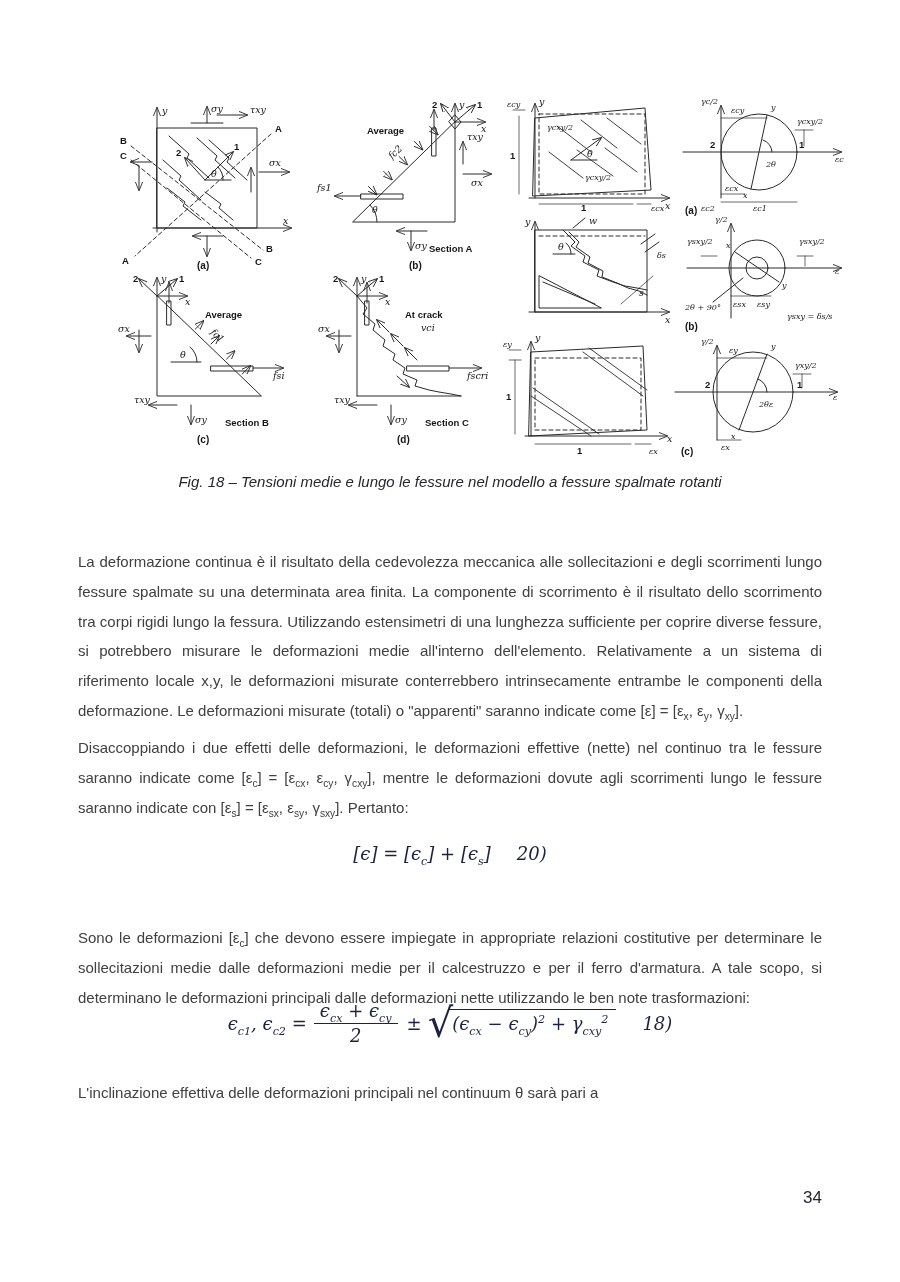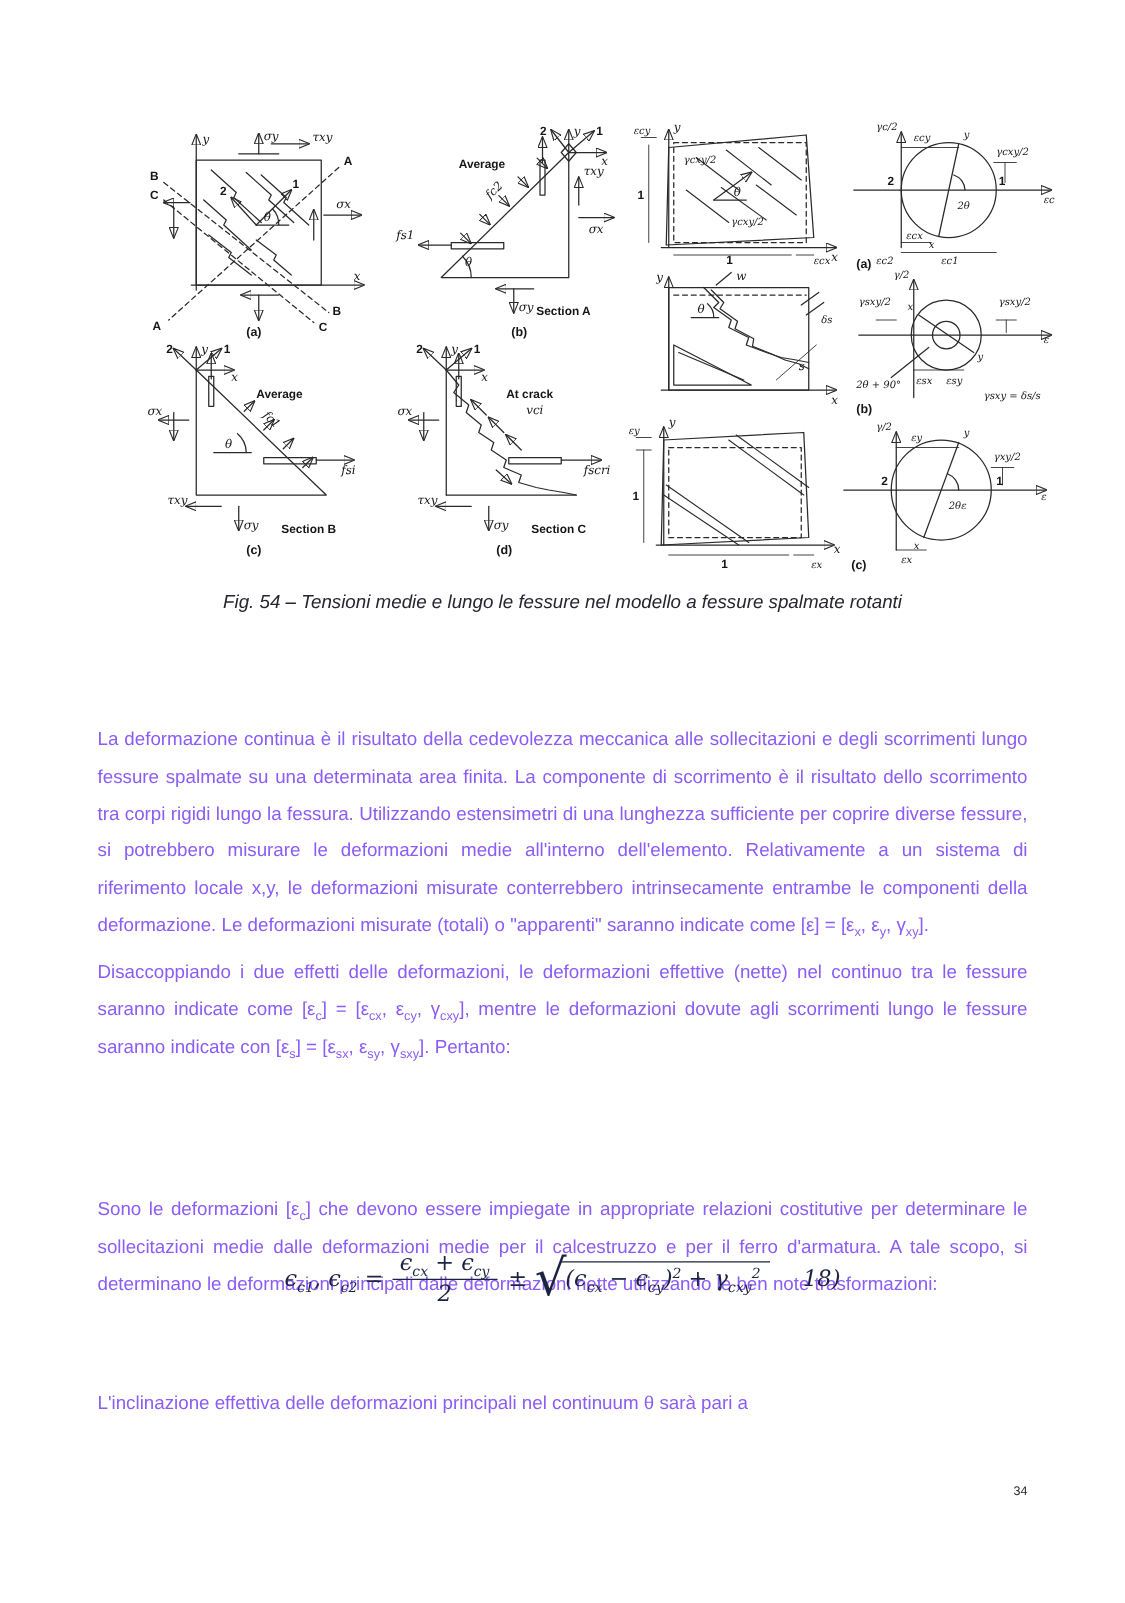--- a/index.html
+++ b/index.html
@@ -15,36 +15,36 @@
   .fig .ck{stroke-width:0.9;}
   .fig .dim{stroke-width:0.7;}
   .fig text{font-family:"DejaVu Serif",serif;font-style:italic;font-size:9.5px;fill:#161616;stroke:none;}
   .fig text.b{font-family:"Liberation Sans",sans-serif;font-style:normal;font-weight:700;font-size:9.5px;}
   .fig text.t{font-family:"Liberation Sans",sans-serif;font-style:normal;font-weight:700;font-size:10px;}
   .fig text.s{font-size:8px;}
   
   .caption{position:absolute;left:0;width:100%;text-align:center;font-style:italic;
            font-size:15px;color:#26262e;}
   .para{position:absolute;left:78px;width:744px;text-align:justify;font-size:15px;
-        line-height:29.8px;color:#8b5cf6;margin-top:30px;}
+        line-height:29.8px;color:#404040;}
   .para sub,.para sup{font-size:68%;line-height:0;}
   .eq{position:absolute;left:0;width:100%;display:flex;justify-content:center;align-items:center;
       font-family:"DejaVu Serif",serif;font-style:italic;color:#1c2340;}
   .eq sub,.eq sup{font-size:62%;line-height:0;}
   .eq20{font-size:18px;}
   .eq21{font-size:18px;}
   .frac{display:inline-flex;flex-direction:column;align-items:center;margin:0 7px;}
   .frac .num{padding:0 6px 2px;}
   .frac .den{border-top:1.4px solid #1c2340;align-self:stretch;text-align:center;padding-top:1px;}
   .pm{margin:0 2px;}
   .sqrt{display:inline-flex;align-items:flex-start;margin-left:4px;}
   .rad{font-size:40px;line-height:30px;font-style:normal;}
   .radicand{border-top:1.6px solid #1c2340;margin:1px 0 0 -5px;padding:3px 8px 0 4px;line-height:1.2;text-align:center;}
   .eqnum{margin-left:26px;}
-  .pagenum{position:absolute;right:78px;top:1188px;font-size:10px;color:#26262e;}
+  .pagenum{position:absolute;right:78px;top:1188px;font-size:17px;color:#26262e;}
 </style>
 </head>
 <body>
 
 <div class="page">
 
   <div class="figure fig">
     <svg width="0" height="0" style="position:absolute">
       <defs>
         <marker id="ah" viewBox="0 0 10 8" refX="9" refY="4" markerWidth="9" markerHeight="8" orient="auto-start-reverse">
@@ -390,25 +390,29 @@
         <text class="s" x="230" y="105">x</text>
         <text class="s" x="258" y="73">2θε</text>
         <text class="s" x="228" y="19">εy</text>
         <text class="s" x="294" y="34">γxy/2</text>
         <text class="s" x="220" y="116">εx</text>
         <text class="t" x="180" y="121">(c)</text>
       </svg>
     </div>
   </div>
 
-  <div class="caption" style="top:473px">Fig. 54 – Tensioni medie e lungo le fessure nel modello a fessure spalmate rotanti</div>
+  <div class="caption" style="top:473px">Fig. 18 – Tensioni medie e lungo le fessure nel modello a fessure spalmate rotanti</div>
 
   <div class="para" style="top:547px">La deformazione continua è il risultato della cedevolezza meccanica alle sollecitazioni e degli scorrimenti lungo fessure spalmate su una determinata area finita. La componente di scorrimento è il risultato dello scorrimento tra corpi rigidi lungo la fessura. Utilizzando estensimetri di una lunghezza sufficiente per coprire diverse fessure, si potrebbero misurare le deformazioni medie all'interno dell'elemento. Relativamente a un sistema di riferimento locale x,y, le deformazioni misurate conterrebbero intrinsecamente entrambe le componenti della deformazione. Le deformazioni misurate (totali) o "apparenti" saranno indicate come [ε] = [ε<sub>x</sub>, ε<sub>y</sub>, γ<sub>xy</sub>].</div>
   <div class="para" style="top:733px">Disaccoppiando i due effetti delle deformazioni, le deformazioni effettive (nette) nel continuo tra le fessure saranno indicate come [ε<sub>c</sub>] = [ε<sub>cx</sub>, ε<sub>cy</sub>, γ<sub>cxy</sub>], mentre le deformazioni dovute agli scorrimenti lungo le fessure saranno indicate con [ε<sub>s</sub>] = [ε<sub>sx</sub>, ε<sub>sy</sub>, γ<sub>sxy</sub>]. Pertanto:</div>
 
+  <div class="eq eq20" style="top:843px">
+    <span>[ϵ] = [ϵ<sub>c</sub>] + [ϵ<sub>s</sub>]</span>
+    <span class="eqnum">20)</span>
+  </div>
 
   <div class="para" style="top:923px">Sono le deformazioni [ε<sub>c</sub>] che devono essere impiegate in appropriate relazioni costitutive per determinare le sollecitazioni medie dalle deformazioni medie per il calcestruzzo e per il ferro d'armatura. A tale scopo, si determinano le deformazioni principali dalle deformazioni nette utilizzando le ben note trasformazioni:</div>
 
   <div class="eq eq21" style="top:1000px">
     <span>ϵ<sub>c1</sub>, ϵ<sub>c2</sub> =</span>
     <span class="frac">
       <span class="num">ϵ<sub>cx</sub> + ϵ<sub>cy</sub></span>
       <span class="den">2</span>
     </span>
     <span class="pm">±</span>

